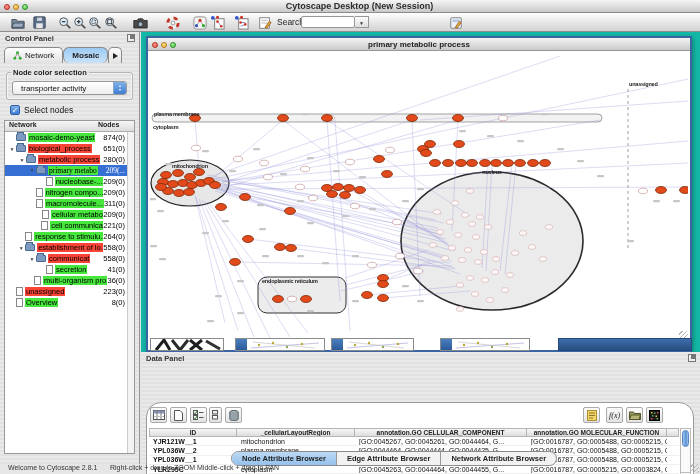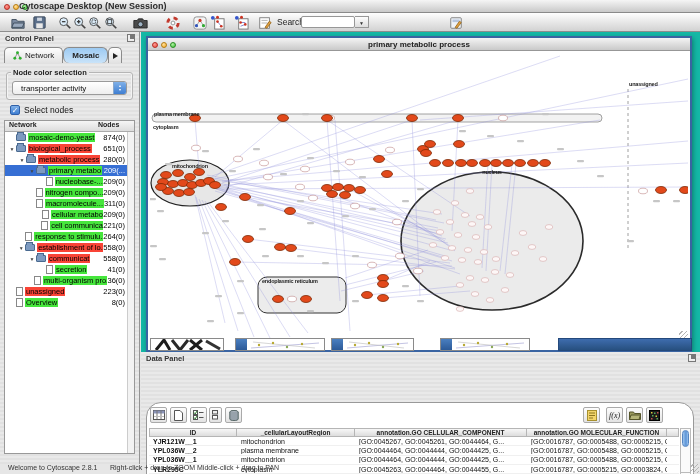--- a/index.html
+++ b/index.html
@@ -7,21 +7,21 @@
         font-family:"Liberation Sans",sans-serif;-webkit-font-smoothing:antialiased;}
   #root *{box-sizing:border-box;}
 
   
   #titlebar{position:absolute;left:0;top:0;width:700px;height:13px;
     background:linear-gradient(#f5f5f5,#c9c9c9);border-bottom:1px solid #8a8a8a;}
   .tl{position:absolute;top:3.5px;width:6px;height:6px;border-radius:50%;}
   .tl.red{left:4px;background:radial-gradient(circle at 35% 30%,#ff9d95,#ee4b40);border:.5px solid #b42e24;}
   .tl.yel{left:13px;background:radial-gradient(circle at 35% 30%,#ffe1a0,#f6ac23);border:.5px solid #b67c12;}
   .tl.grn{left:22px;background:radial-gradient(circle at 35% 30%,#b6f0a8,#38c434);border:.5px solid #2a8f24;}
-  #app-title{position:absolute;left:0;right:0;top:0;height:13px;line-height:13px;text-align:left;
+  #app-title{position:absolute;left:0;right:0;top:0;height:13px;line-height:13px;text-align:center;
     font-size:9px;font-weight:bold;color:#2c2c2c;margin-left:19px;}
 
   
   #toolbar{position:absolute;left:0;top:13px;width:700px;height:19px;
     background:linear-gradient(#fefefe,#d2d2d2);border-bottom:1px solid #8d8d8d;}
   .tbi{position:absolute;top:2px;width:15px;height:15px;display:flex;align-items:center;justify-content:center;}
   #search-label{position:absolute;top:4px;font-size:8.5px;color:#222;}
   #search-input{position:absolute;top:3px;height:12px;width:54px;border:1px solid #979797;border-radius:2px;
     font-size:8px;padding:0 2px;background:#fff;}
   #search-combo{position:absolute;top:3px;width:14px;height:12px;border:1px solid #979797;border-left:none;
@@ -66,21 +66,21 @@
   .trow{display:flex;align-items:center;height:11px;font-size:7.5px;color:#000;}
   .tpad{display:inline-block;height:1px;}
   .tri{width:8px;font-size:5px;color:#444;text-align:center;flex:none;}
   .fold{width:10px;height:7px;background:#7d9ac0;border:1px solid #4a6a90;border-radius:1px;margin-right:2px;flex:none;position:relative;}
   .fold::before{content:"";position:absolute;left:0;top:-3px;width:5px;height:2px;background:#7d9ac0;border:1px solid #4a6a90;border-bottom:none;}
   .file{width:7px;height:9px;background:#fff;border:1px solid #888;margin-right:2px;flex:none;}
   .tlabel{padding:0 1px;white-space:nowrap;overflow:hidden;text-align:right;}
   .hl-green{background:#46e63c;}
   .hl-red{background:#f94436;}
   .tcount{margin-left:auto;padding-right:9px;white-space:nowrap;}
-  .trow.sel{background:#366fd4;}
+  .trow.sel{background:#366fd4;font-family:Liberation Serif, serif;}
   .trow.sel .tcount{color:#fff;}
 
   
   #desktop{position:absolute;left:141px;top:32px;width:559px;height:320px;background:#14b8a6;}
   #net-window{position:absolute;left:5px;top:4px;width:546px;height:316px;border:2px solid #3a64a2;
     background:#fff;box-shadow:1px 2px 5px rgba(0,0,0,.35);}
   #nw-titlebar{position:relative;height:13px;background:linear-gradient(#f4f4f4,#c9c9c9);border-bottom:1px solid #979797;}
   #nw-title{position:absolute;left:0;right:0;top:0;height:13px;line-height:13px;text-align:center;
     font-size:8px;font-weight:bold;color:#222;}
   .tl2{top:3.5px;width:6px;height:6px;}
@@ -821,20 +821,25 @@
             <span class="dcell c2">[GO:0044464, GO:0044444, GO:0044425, G...</span>
             <span class="dcell c3">[GO:0016787, GO:0005488, GO:0005215, G...</span>
           </div>
         </div>
       <div id="dscroll">
         <span class="sthumb"></span>
         <span class="sbtn up">▲</span>
         <span class="sbtn dn">▼</span>
       </div>
     </div>
+    <div id="dp-tabs">
+      <span class="dp-tab selected">Node Attribute Browser</span>
+      <span class="dp-tab">Edge Attribute Browser</span>
+      <span class="dp-tab">Network Attribute Browser</span>
+    </div>
   </div>
 
   <div id="statusbar">
     <span class="status-item" style="left:8px">Welcome to Cytoscape 2.8.1</span>
     <span class="status-item" style="left:110px">Right-click + drag to ZOOM</span>
     <span class="status-item" style="left:197px">Middle-click + drag to PAN</span>
     <span class="grip" style="bottom:1px;right:1px"></span>
   </div>
 
 </div>

